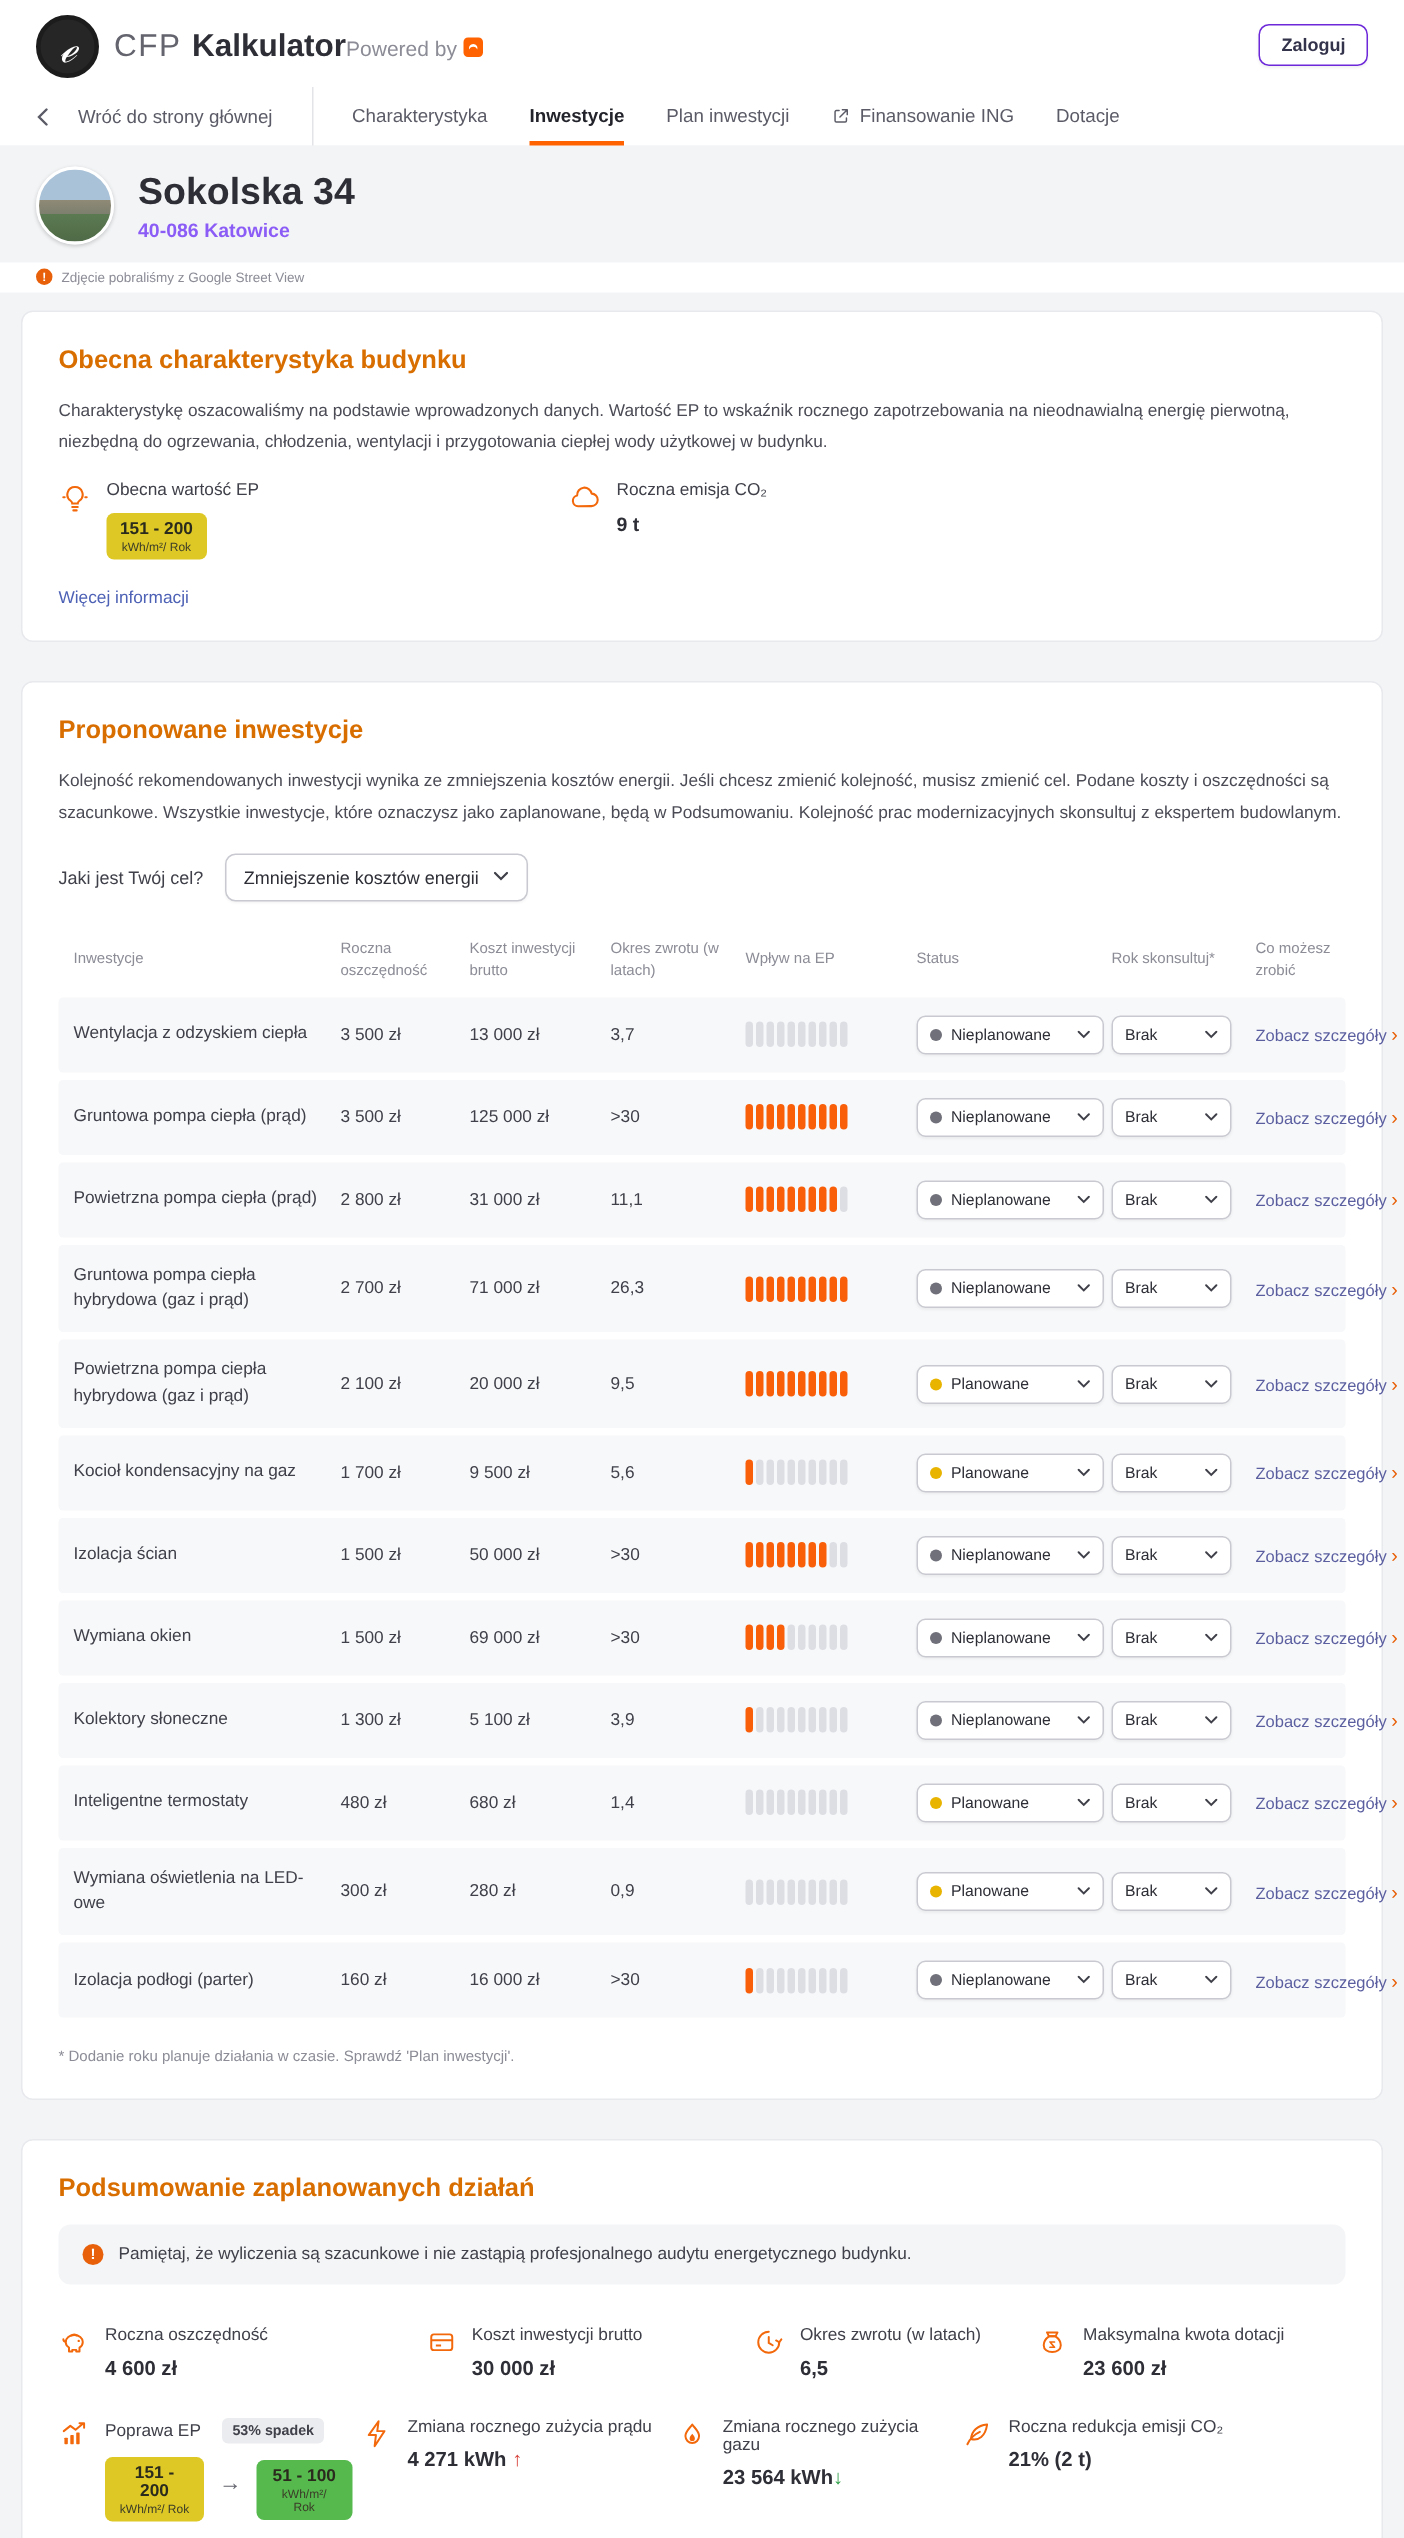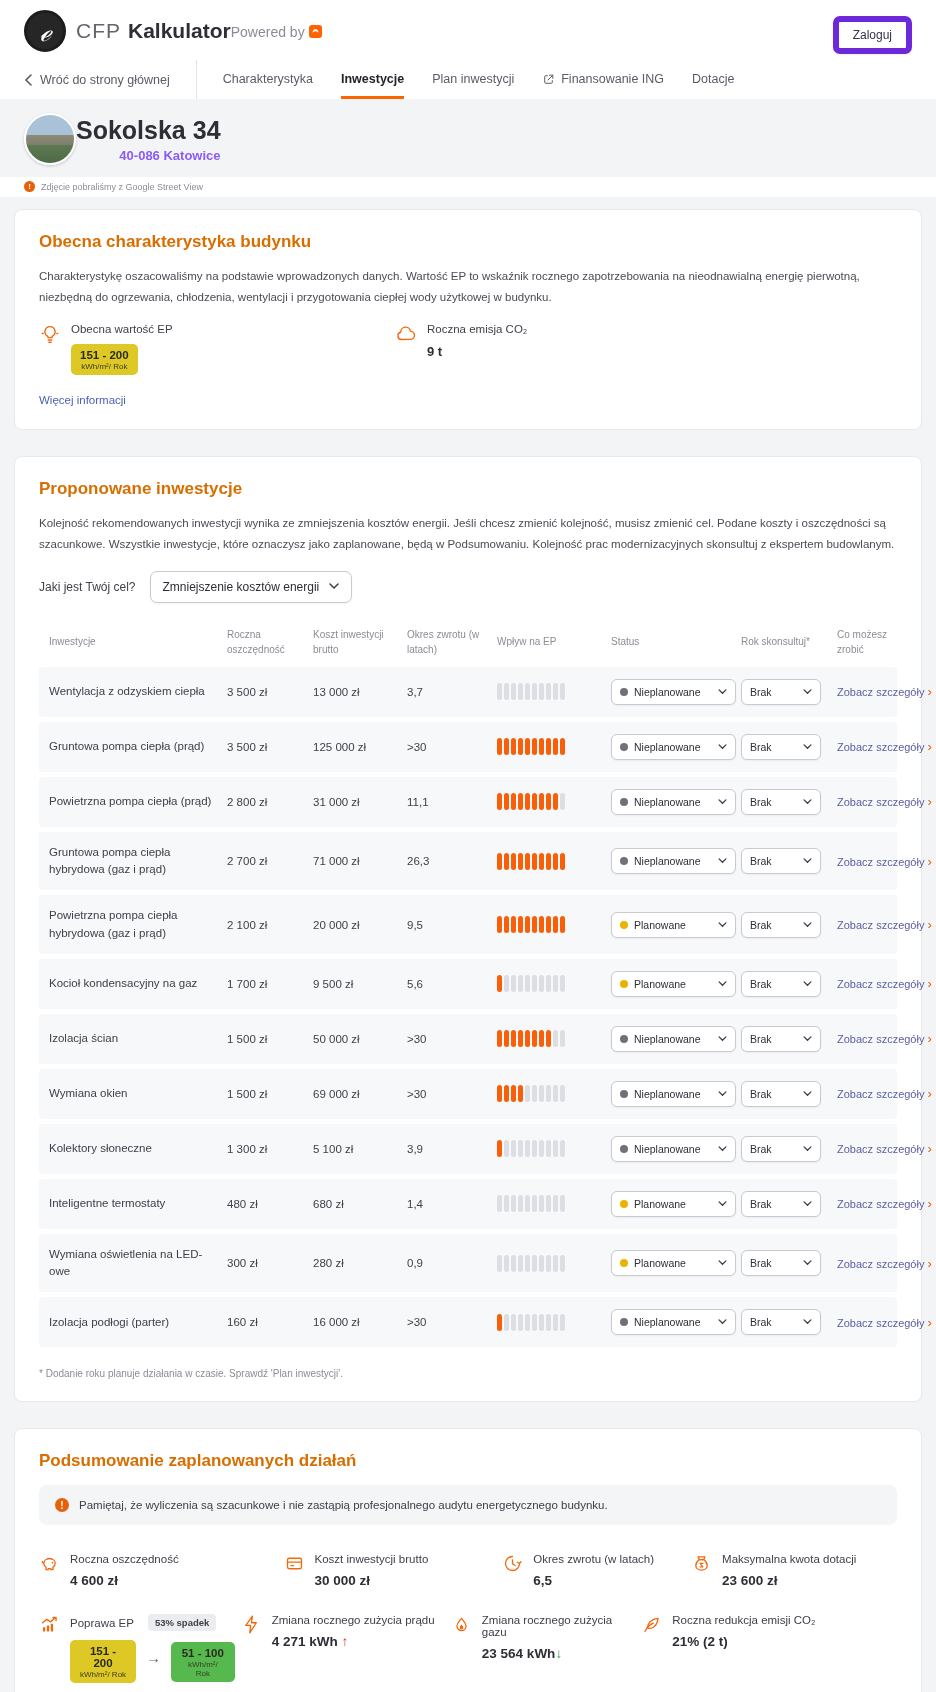--- a/index.html
+++ b/index.html
@@ -11,42 +11,42 @@
   
   .topbar { background:#fff; display:flex; align-items:flex-start; justify-content:space-between; padding:10px 24px 6px 24px; }
   .brand { display:flex; align-items:center; gap:10px; }
   .brand-circle { width:42px; height:42px; border-radius:50%; background:#262626; color:#fff; display:flex; align-items:center; justify-content:center; font-family:"DejaVu Serif",serif; font-style:italic; font-size:26px; border:3px solid #1c1c1c; }
   .brand-text { display:flex; flex-direction:row; }
   .brand-line { font-size:21px; display:flex; gap:7px; align-items:baseline; }
   .brand-cfp { color:#63646e; letter-spacing:1px; }
   .brand-prod { color:#2d2e36; font-weight:bold; }
   .powered { display:flex; align-items:center; gap:4px; justify-content:flex-end; font-size:14px; color:#8b8c96; margin-top:1px; }
   .ing-sq { width:13px; height:13px; border-radius:3px; background:#ff6200; display:inline-flex; align-items:center; justify-content:center; }
-  .login-btn { margin-top:6px; background:#fff; border:6px solid #6d28d9; border-radius:7px; padding:6px 14px; font-size:12px; font-weight:normal; color:#33334c; cursor:pointer; box-shadow:0 1px 2px rgba(0,0,0,.06); }
+  .login-btn { margin-top:6px; background:#fff; border:1px solid #6d28d9; border-radius:7px; padding:6px 14px; font-size:12px; font-weight:bold; color:#33334c; cursor:pointer; box-shadow:0 1px 2px rgba(0,0,0,.06); }
   
   .nav { background:#fff; display:flex; align-items:stretch; padding:0 24px; gap:26px; }
-  .nav-back { display:flex; align-items:center; gap:8px; color:#5a5b66; font-size:12.5px; padding:12px 26px 12px 0; border-right:1px solid #e3e4e8; cursor:pointer; }
+  .nav-back { display:flex; align-items:center; gap:20px; color:#5a5b66; font-size:12.5px; padding:12px 26px 12px 0; border-right:1px solid #e3e4e8; cursor:pointer; }
   .nav-tabs { display:flex; gap:28px; }
   .nav-item { display:flex; align-items:center; gap:6px; color:#5a5b66; font-size:12.5px; padding:12px 0 10px; border-bottom:3px solid transparent; cursor:pointer; }
   .nav-item.active { color:#23242b; font-weight:bold; border-bottom-color:#ff6200; }
   
-  .bldg-band { background:#f3f4f6; padding:14px 24px 12px; display:flex; gap:0; align-items:center;text-align:right; }
+  .bldg-band { background:#f3f4f6; padding:14px 24px 12px; display:flex; gap:16px; align-items:center; }
   .avatar { width:52px; height:52px; border-radius:50%; background:linear-gradient(180deg,#a9c2d8 0%,#a9c2d8 42%,#8f8a76 42%,#7d7f6e 62%,#5c7a52 62%,#4e6a46 100%); border:2px solid #fff; box-shadow:0 1px 3px rgba(0,0,0,.2); }
   .bldg-name { font-size:25px; font-weight:bold; color:#2d2e36; }
   .bldg-addr { font-size:13px; font-weight:bold; color:#8b5cf6; margin-top:3px; }
   .photo-note { background:#fff; padding:4px 24px 5px; display:flex; align-items:center; gap:6px; font-size:9px; color:#8b8c96; }
   .dot-icon { width:11px; height:11px; border-radius:50%; background:#e8610a; color:#fff; font-size:8px; font-weight:bold; display:inline-flex; align-items:center; justify-content:center; flex:0 0 auto; }
   
   .content { padding:12px 14px 30px; display:flex; flex-direction:column; gap:26px; }
   .card { background:#fff; border:1px solid #e8e9ed; border-radius:8px; padding:22px 24px; }
   .sec-title { color:#d96e00; font-size:17px; font-weight:bold; margin-bottom:14px; }
   .sec-desc { font-size:11.5px; line-height:1.8; color:#4a4b55; margin-bottom:16px; }
   .link { color:#4d61b5; font-size:11.5px; cursor:pointer; }
   
-  .char-stats { display:flex; gap:56px; margin:10px 0 18px; }
+  .char-stats { display:flex; gap:40px; margin:10px 0 18px; }
   .char-stat { display:flex; gap:10px; width:300px; }
   .stat-icon { flex:0 0 22px; height:22px; }
   .stat-label { font-size:11.5px; color:#3f4049; }
   .stat-value { font-size:13px; font-weight:bold; color:#2d2e36; margin-top:9px; }
   .ep-badge { display:inline-block; text-align:center; border-radius:5px; padding:5px 9px 4px; margin-top:9px; }
   .ep-badge.yellow { background:#ddc825; }
   .ep-badge.green { background:#55b94e; }
   .ep-badge .rng { font-size:11.5px; font-weight:bold; color:#2b2b1d; }
   .ep-badge .unit { font-size:8px; color:#3c3c28; margin-top:1px; }
   

